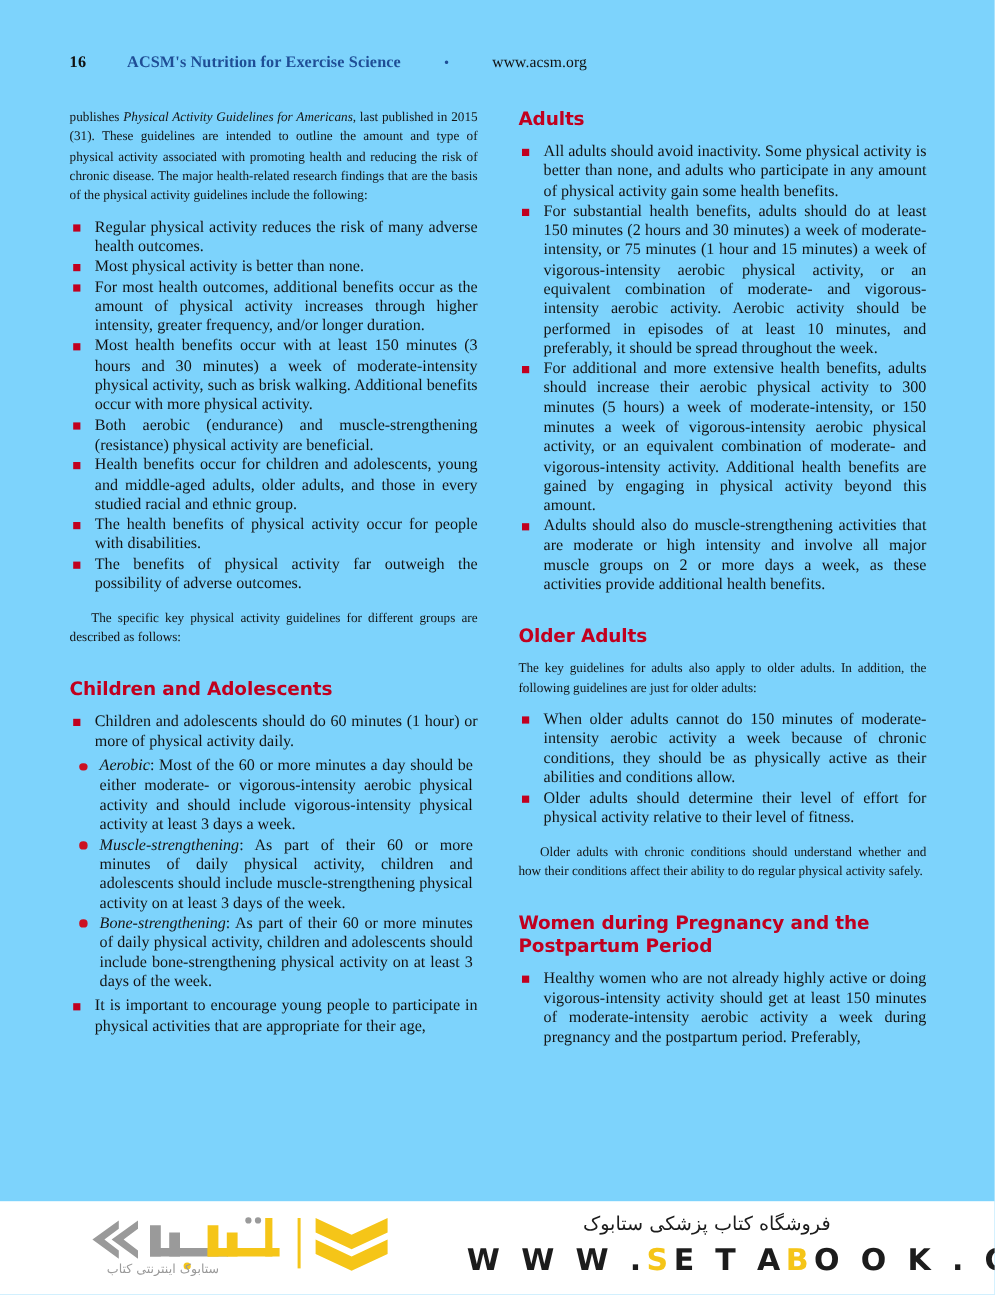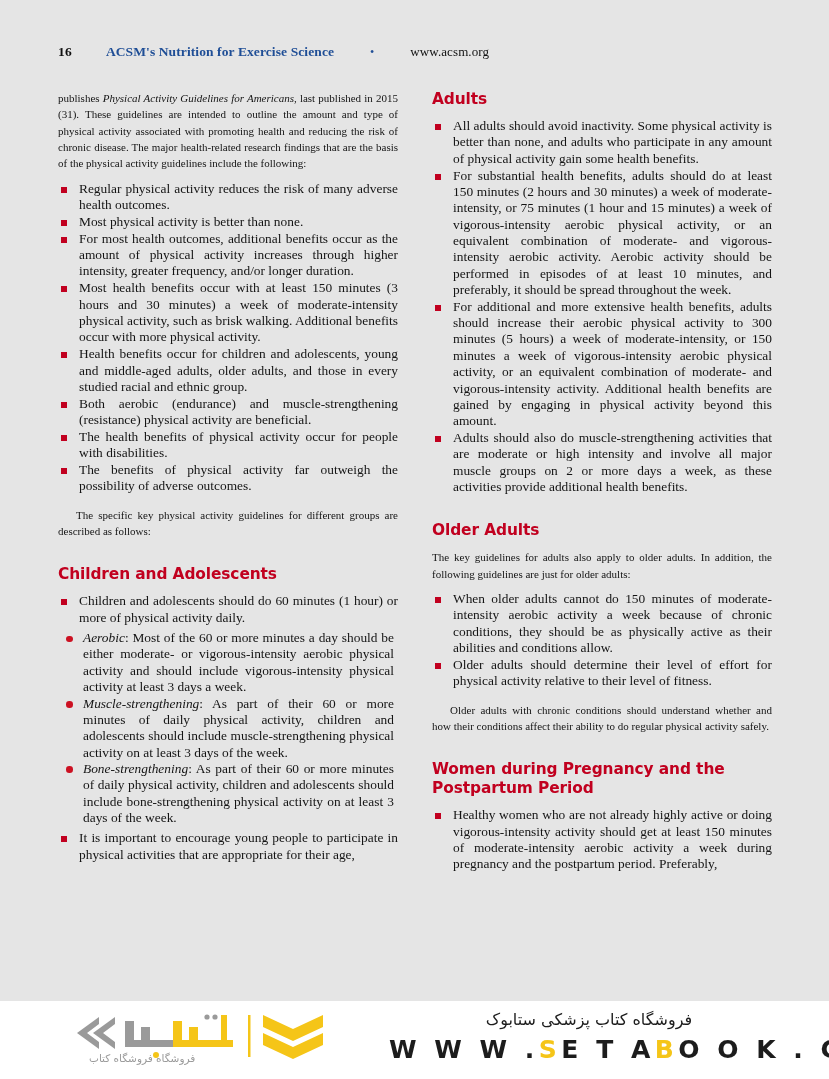--- a/index.html
+++ b/index.html
@@ -4,21 +4,21 @@
 <style>
   html, body {
     margin: 0;
     padding: 0;
     background: #ffffff;
   }
   .page {
     position: relative;
     width: 829px;
     height: 1079px;
-    background: #e5e5e5;
+    background: #7dd3fc;
     font-family: "Liberation Serif", "DejaVu Serif", serif;
     color: #111111;
     overflow: hidden;
     box-sizing: border-box;
   }
 
   
   .running-head {
     position: absolute;
     top: 44px;
@@ -227,22 +227,22 @@
 
     <div class="col">
 
       <p class="body"><span>publishes </span><em>Physical Activity Guidelines for Americans</em><span>, last published in 2015 (31). These guidelines are intended to outline the amount and type of physical activity associated with promoting health and reducing the risk of chronic disease. The major health-related research findings that are the basis of the physical activity guidelines include the following:</span></p>
 
       <ul class="ul gap">
         <li>Regular physical activity reduces the risk of many adverse health outcomes.</li>
         <li>Most physical activity is better than none.</li>
         <li>For most health outcomes, additional benefits occur as the amount of physical activity increases through higher intensity, greater frequency, and/or longer duration.</li>
         <li>Most health benefits occur with at least 150 minutes (3 hours and 30 minutes) a week of moderate-intensity physical activity, such as brisk walking. Additional benefits occur with more physical activity.</li>
+        <li>Both aerobic (endurance) and muscle-strengthening (resistance) physical activity are beneficial.</li>
         <li>Health benefits occur for children and adolescents, young and middle-aged adults, older adults, and those in every studied racial and ethnic group.</li>
-        <li>Both aerobic (endurance) and muscle-strengthening (resistance) physical activity are beneficial.</li>
         <li>The health benefits of physical activity occur for people with disabilities.</li>
         <li>The benefits of physical activity far outweigh the possibility of adverse outcomes.</li>
       </ul>
 
       <p class="body indent gap">The specific key physical activity guidelines for different groups are described as follows:</p>
 
       <h2 class="sec spaced">Children and Adolescents</h2>
 
       <ul class="ul gap">
         <li>Children and adolescents should do 60 minutes (1 hour) or more of physical activity daily.</li>
@@ -311,21 +311,21 @@
           <path d="M166 8 L172 8 L172 40 L166 40 Z" fill="#f5c518"></path>
           <circle cx="152" cy="10" r="2.6" fill="#9a9a9a"></circle>
           <circle cx="160" cy="10" r="2.6" fill="#9a9a9a"></circle>
 
           <rect x="193" y="8" width="2.5" height="42" fill="#f5c518"></rect>
 
           <path d="M208 8 L208 20 L238 34 L268 20 L268 8 L238 22 Z" fill="#f5c518"></path>
           <path d="M208 26 L208 38 L238 52 L268 38 L268 26 L238 40 Z" fill="#f5c518"></path>
         </svg>
       </div>
-      <div class="brand-tag">فروشگاه فروشگاه کتاب</div>
+      <div class="brand-tag">ستابوک اینترنتی کتاب</div>
     </div>
 
     <div class="brand-right">
       <div class="fa-line">فروشگاه کتاب پزشکی ستابوک</div>
       <div class="url-line"><span>W W W .</span><span class="hl">S</span><span>E T A</span><span class="hl">B</span><span>O O K . C O M</span></div>
     </div>
 
   </div>
 
 </div>

